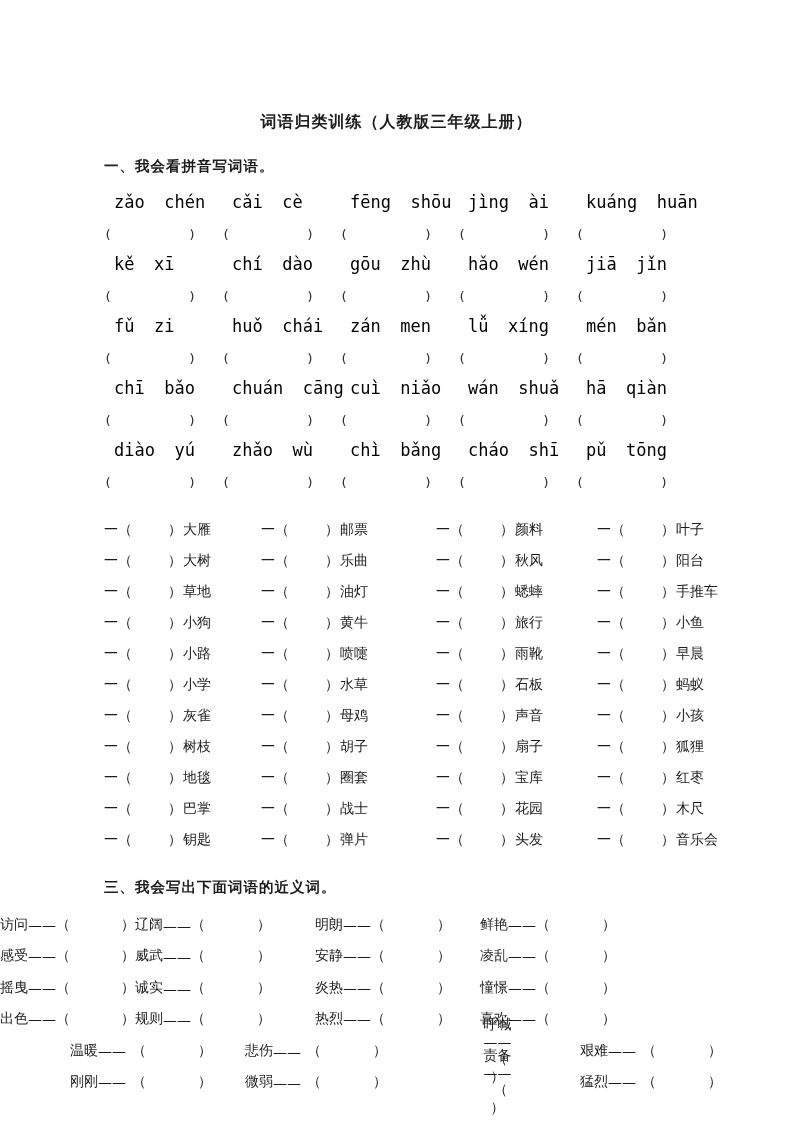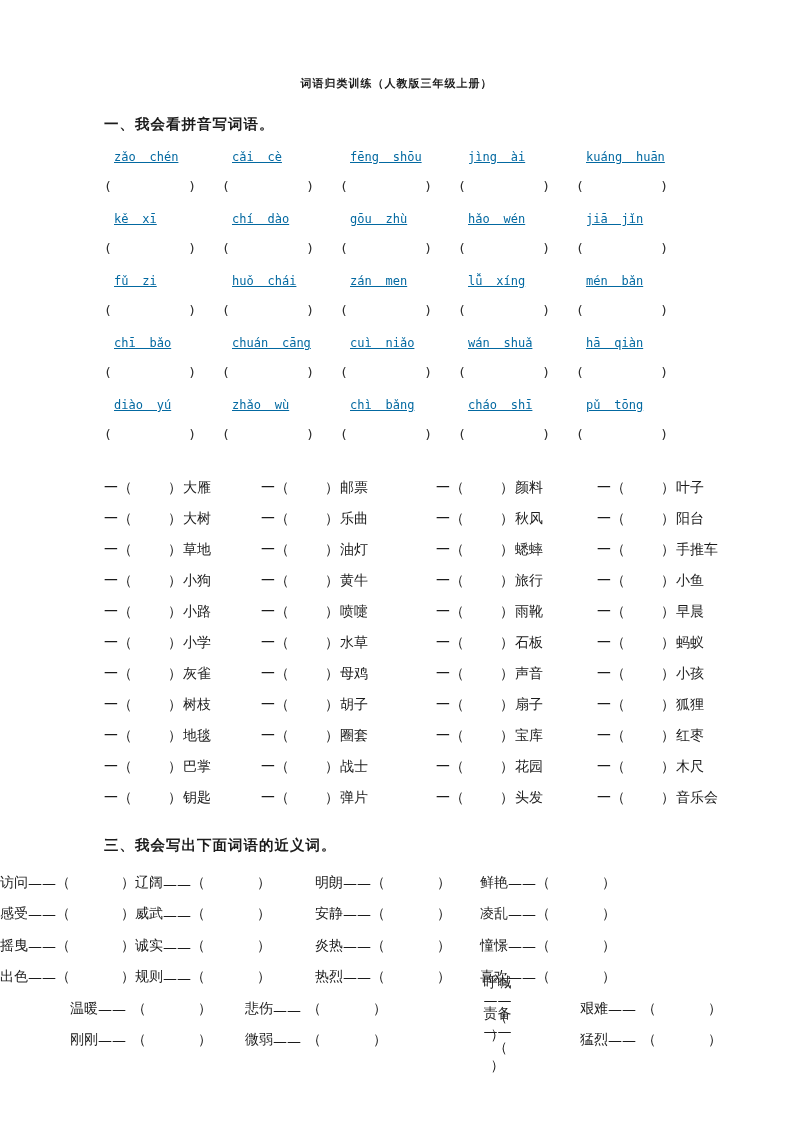--- a/index.html
+++ b/index.html
@@ -6,48 +6,47 @@
   .page {
     position:relative;
     width:793px; height:1122px;
     margin:0 auto;
     background:#ffffff;
     font-family:"DejaVu Sans", sans-serif;
     color:#1c1c1c;
     overflow:hidden;
   }
   .title {
-    padding-top:76px;
+    padding-top:112px;
     text-align:center;
-    font-size:11px;
+    font-size:16px;
     font-weight:bold;
     letter-spacing:1px;
   }
   .sec-heading {
     margin-left:104px;
     font-size:14.5px;
     font-weight:bold;
     letter-spacing:1px;
   }
   .sec-heading.s1 { margin-top:24px; }
   .sec-heading.s2 { margin-top:6px; }
   .sec-heading.s3 { margin-top:23px; }
 
   
   .pinyin-wrap { margin:16px 0 0 104px; width:600px; }
   .py-row { display:flex; height:62px; }
   .py-cell { width:118px; }
   .py-text {
     font-family:"DejaVu Sans Mono", monospace;
-    font-size:12px;
-    color:#0369a1;
+    font-size:17px;
+    color:#000000;
     padding-left:10px;
     white-space:nowrap;
     word-spacing:0.55em;
-    text-decoration:underline;
   }
   .py-parens {
     display:flex;
     justify-content:space-between;
     width:92px;
     margin-top:15px;
     font-family:"DejaVu Sans Mono", monospace;
     font-size:13px;
     color:#2a2a2a;
   }

